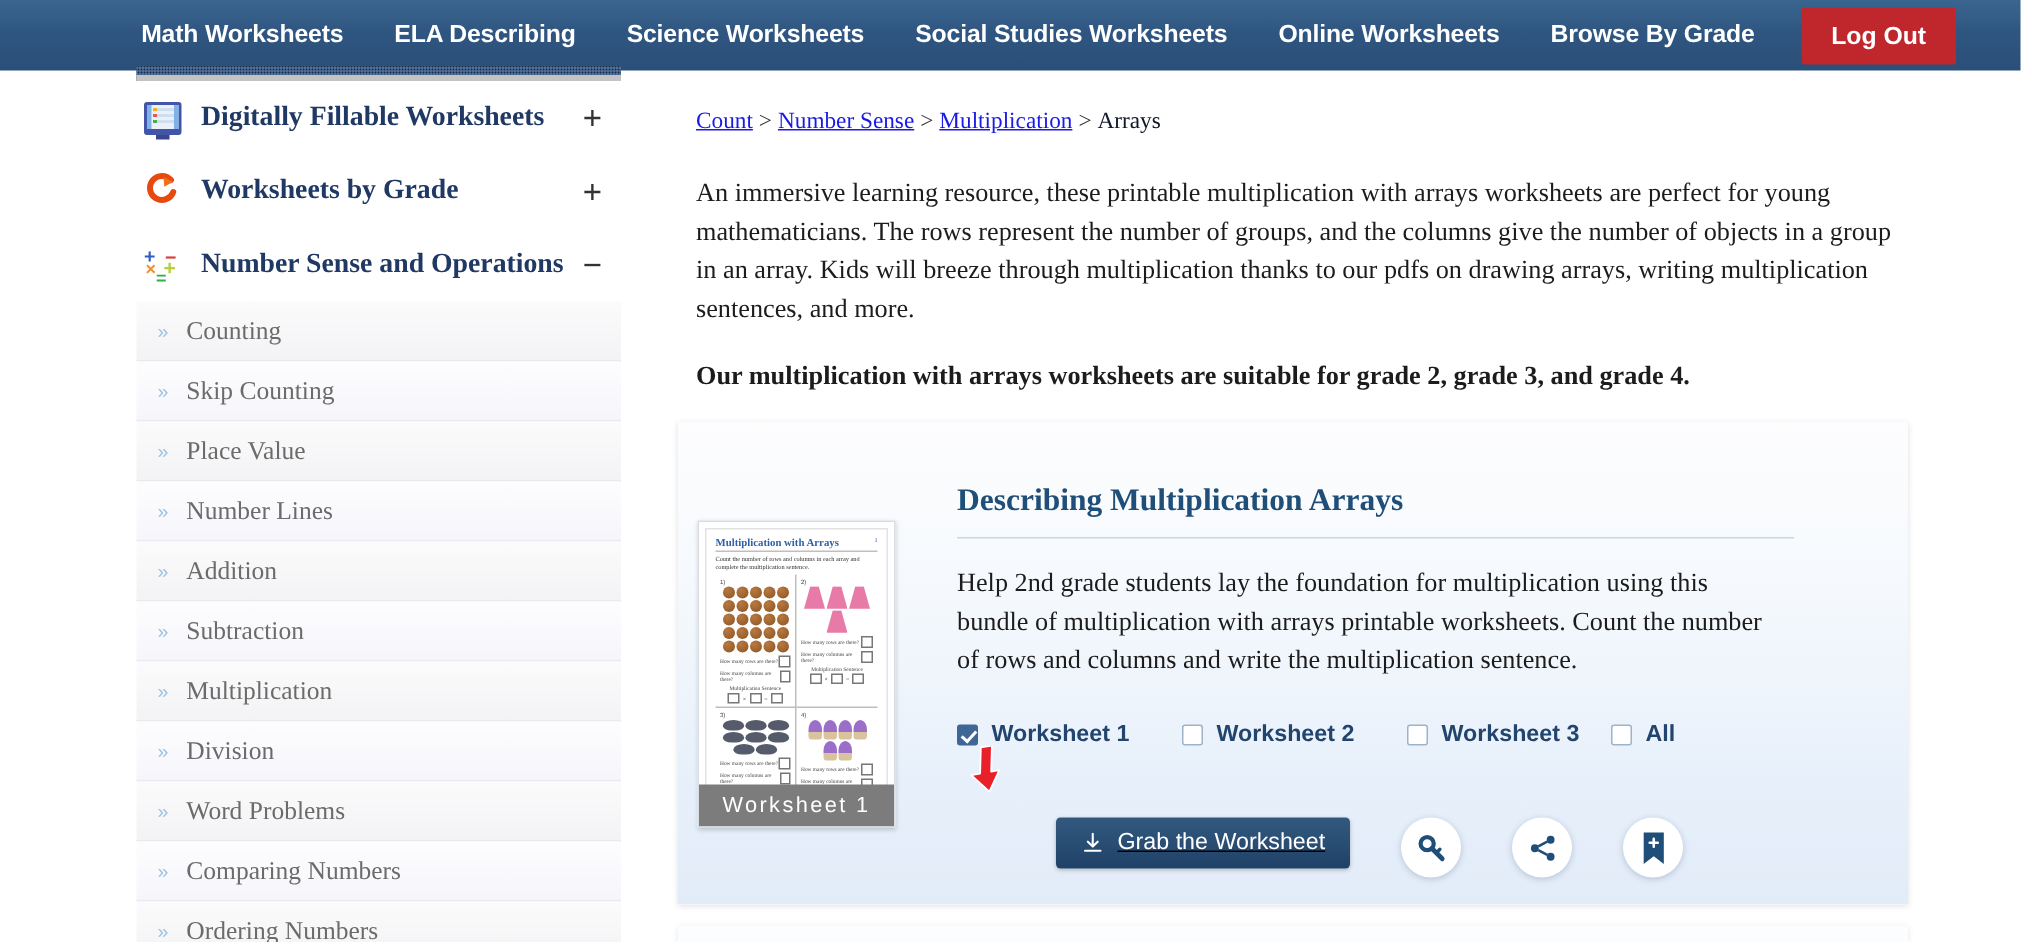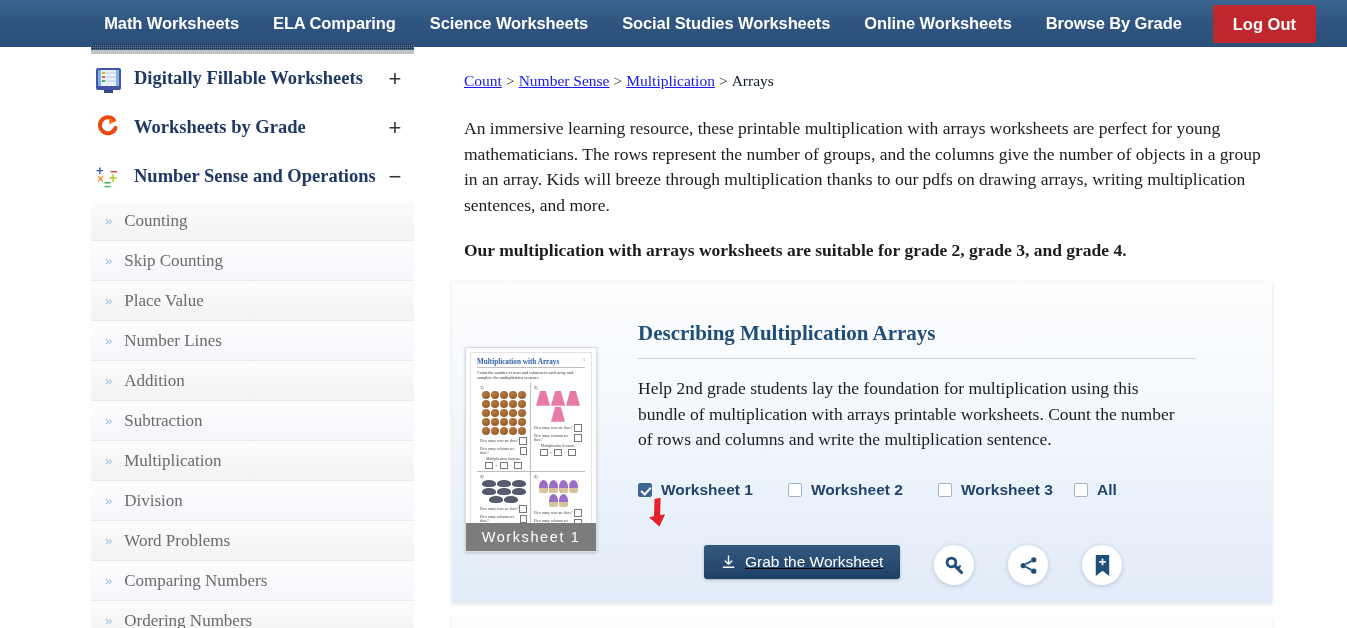--- a/index.html
+++ b/index.html
@@ -15,21 +15,21 @@
   .topnav {
     position: absolute; top: 0; left: 0;
     width: 1347px; height: 47px;
     background: linear-gradient(180deg, #3a658f 0%, #2f5681 45%, #2a4f78 100%);
     display: flex; align-items: center;
     justify-content: flex-end;
     padding-right: 0;
   }
   .nav-items {
     display: flex; align-items: center; height: 47px;
-    margin-right: 4px;
+    margin-right: 16px;
   }
   .nav-item {
     color: #ffffff;
     font-family: "Liberation Sans", sans-serif;
     font-size: 16.5px;
     font-weight: 600;
     padding: 0 17px;
     line-height: 47px;
     white-space: nowrap;
     letter-spacing: -0.1px;
@@ -359,21 +359,21 @@
     background: #fcfdfe;
     box-shadow: 0 1px 4px rgba(0,0,0,.10);
   }
 </style>
 </head>
 <body>
 
 <div class="topnav">
   <div class="nav-items">
     <div class="nav-item">Math Worksheets</div>
-    <div class="nav-item">ELA Comparing</div>
+    <div class="nav-item">ELA Describing</div>
     <div class="nav-item">Science Worksheets</div>
     <div class="nav-item">Social Studies Worksheets</div>
     <div class="nav-item">Online Worksheets</div>
     <div class="nav-item">Browse By Grade</div>
     <div class="nav-logout">Log Out</div>
   </div>
 </div>
 
 <div class="sidebar">
   <div class="sidebar-topstrip"></div>

